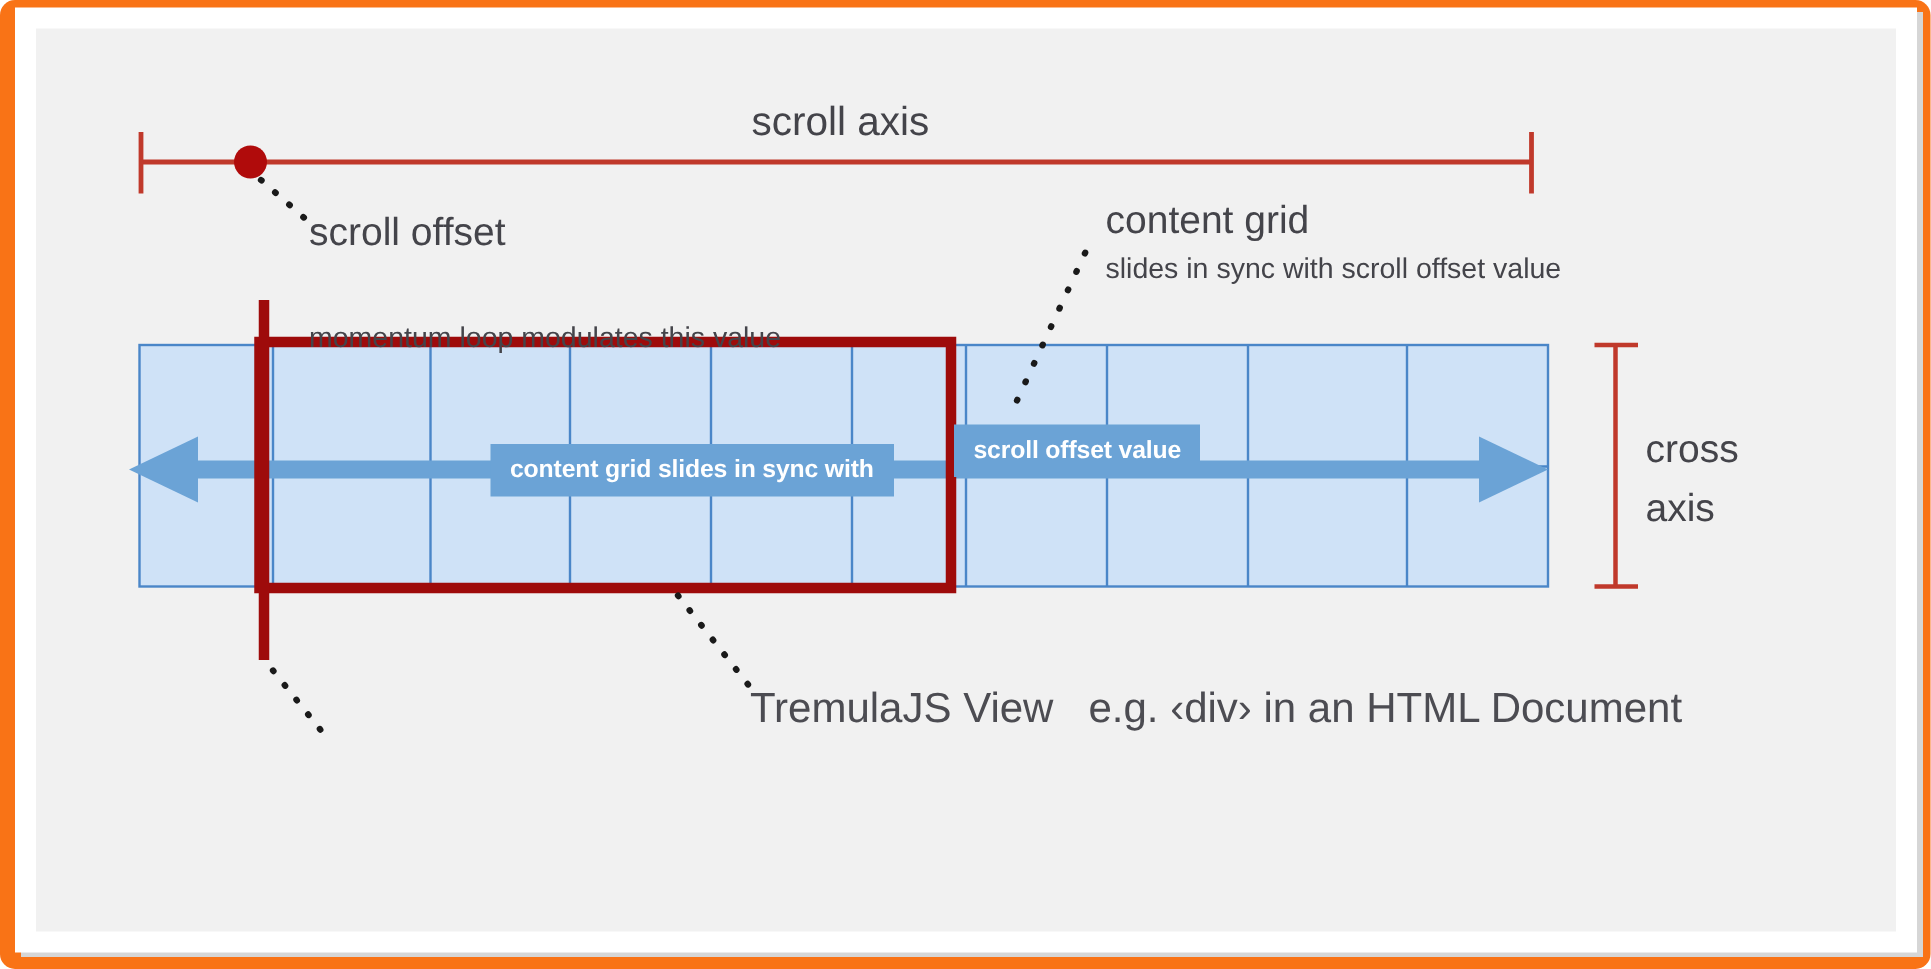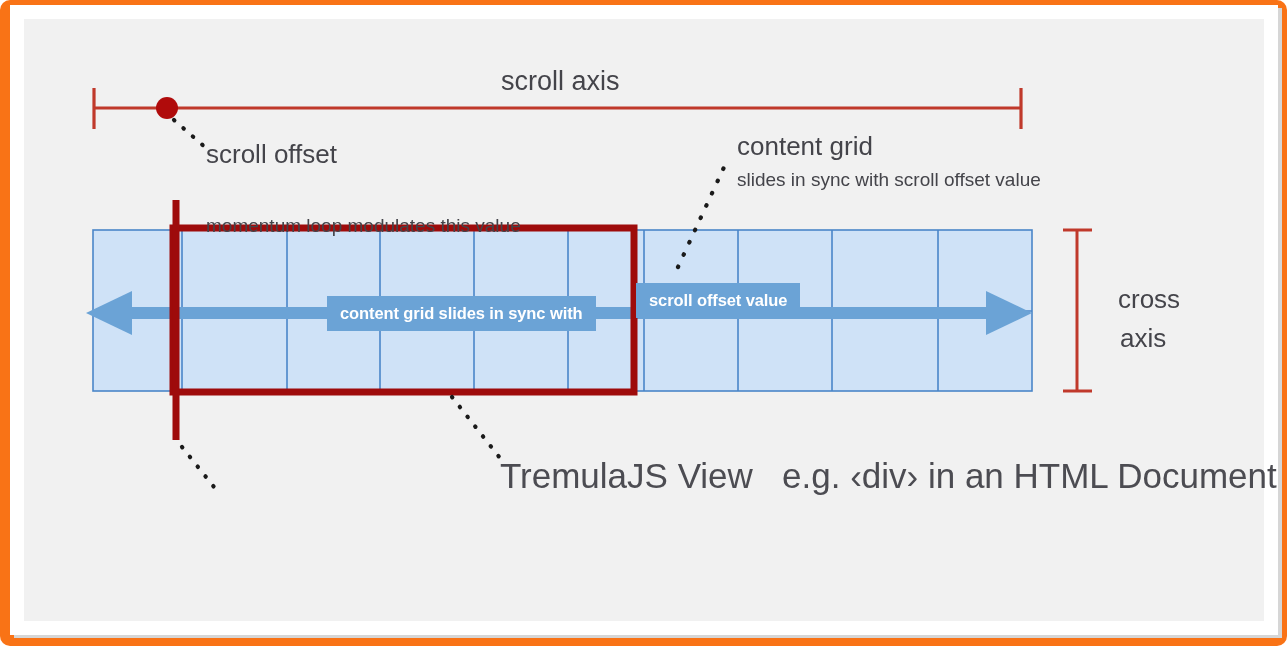--- a/index.html
+++ b/index.html
@@ -65,21 +65,21 @@
   }
   .t-label {
     font-size: 26px;
     color: #44444a;
   }
   .t-sub {
     font-size: 19px;
     color: #44444a;
   }
   .t-big {
-    font-size: 35px;
+    font-size: 28px;
     color: #4c4c52;
   }
   .t-cross {
     font-size: 26px;
     color: #44444a;
     line-height: 1.45;
   }
   .badge {
     position: absolute;
     background: #6ba3d6;
@@ -165,21 +165,21 @@
   <div class="txt t-sub" style="left:206px; top:178px;margin-top:38px;">momentum loop modulates this value</div>
 
   <div class="txt t-label" style="left:737px; top:133px;text-align:right;">content grid</div>
 
   <div class="txt t-sub" style="left:737px; top:170px;text-align:right;">slides in sync with scroll offset value</div>
 
 
   <div class="txt t-big" style="left:500px; top:458px;">TremulaJS View   e.g. ‹div› in an HTML Document</div>
 
 
-  <div class="txt t-cross" style="left:1097px; top:281px;margin-left:21px;">cross</div>
+  <div class="txt t-cross" style="left:1097px; top:281px;">cross</div>
 
-  <div class="txt t-cross" style="left:1120px; top:320px;">axis</div>
+  <div class="txt t-cross" style="left:1097px; top:320px;">axis</div>
 
   <div class="badge" style="left:327px; top:296px;">content grid slides in sync with</div>
 
   <div class="badge" style="left:636px; top:283px;">scroll offset value</div>
 
 </div>
 
 </body></html>

